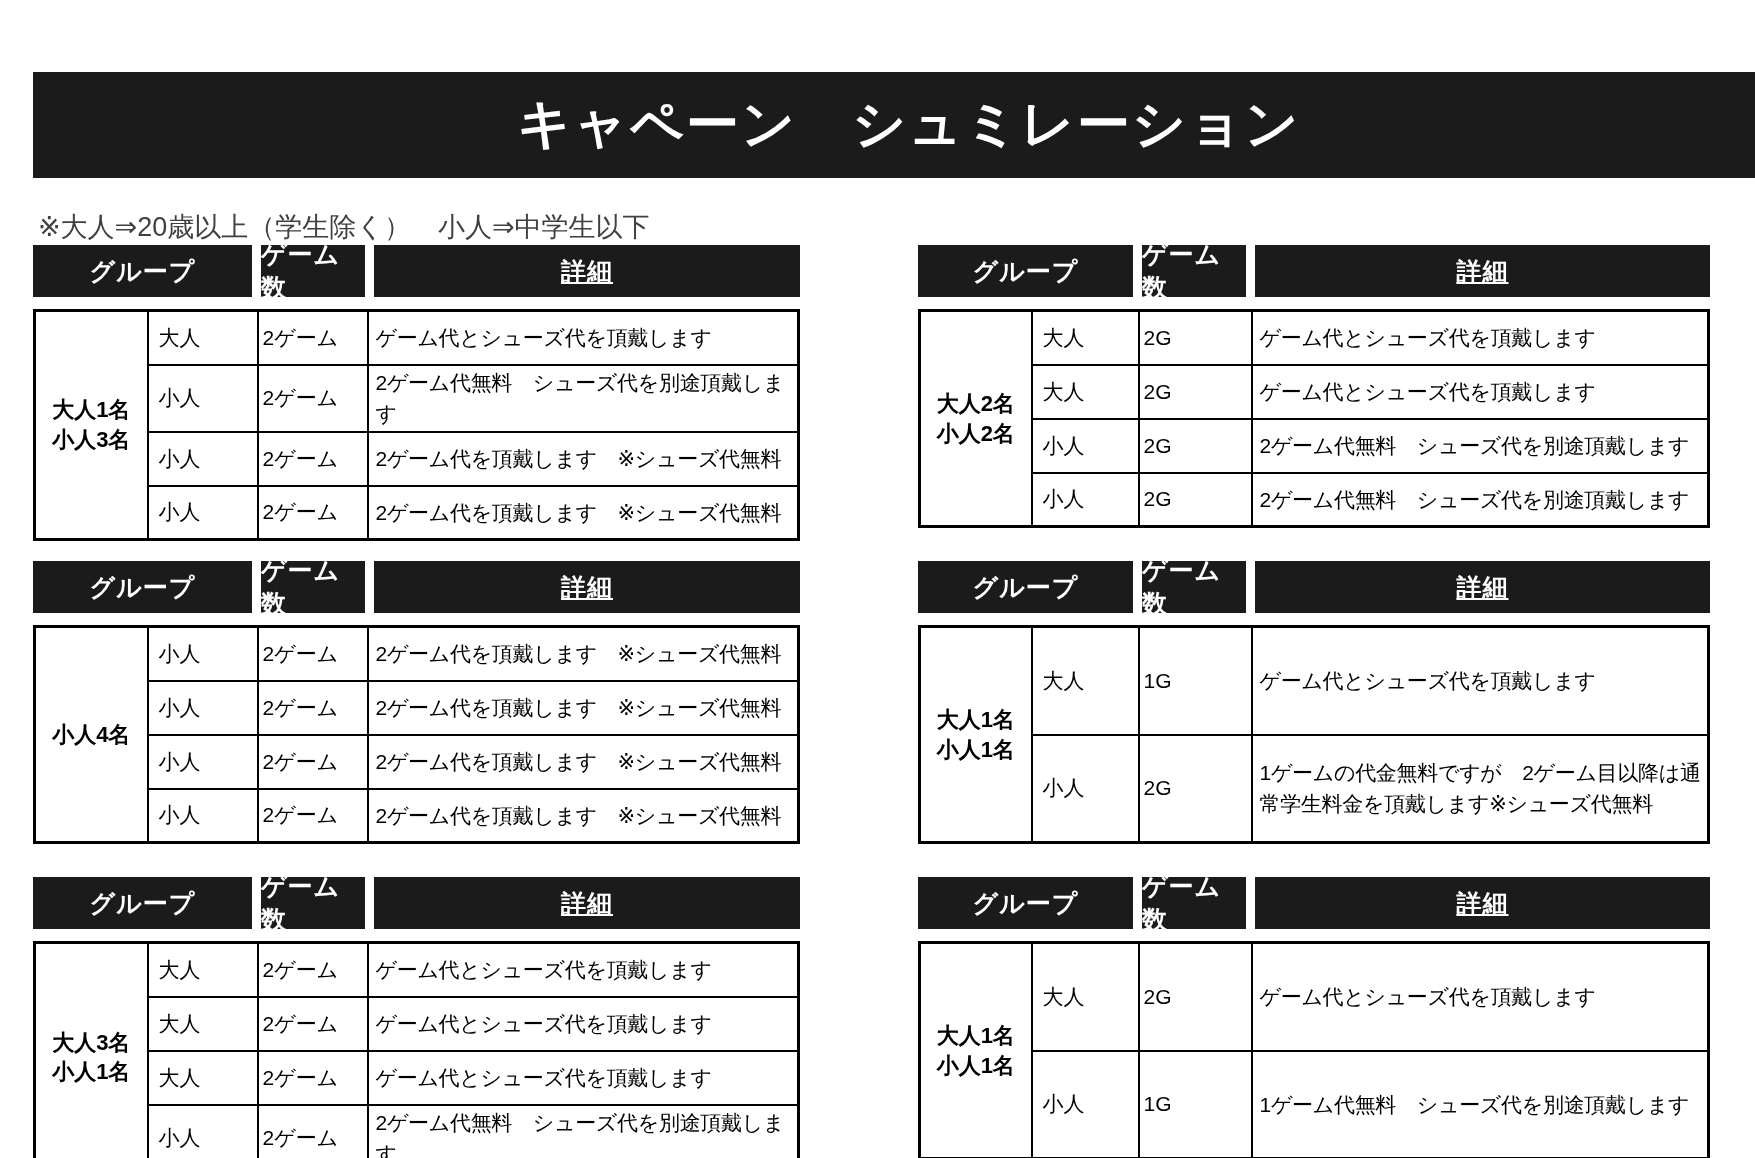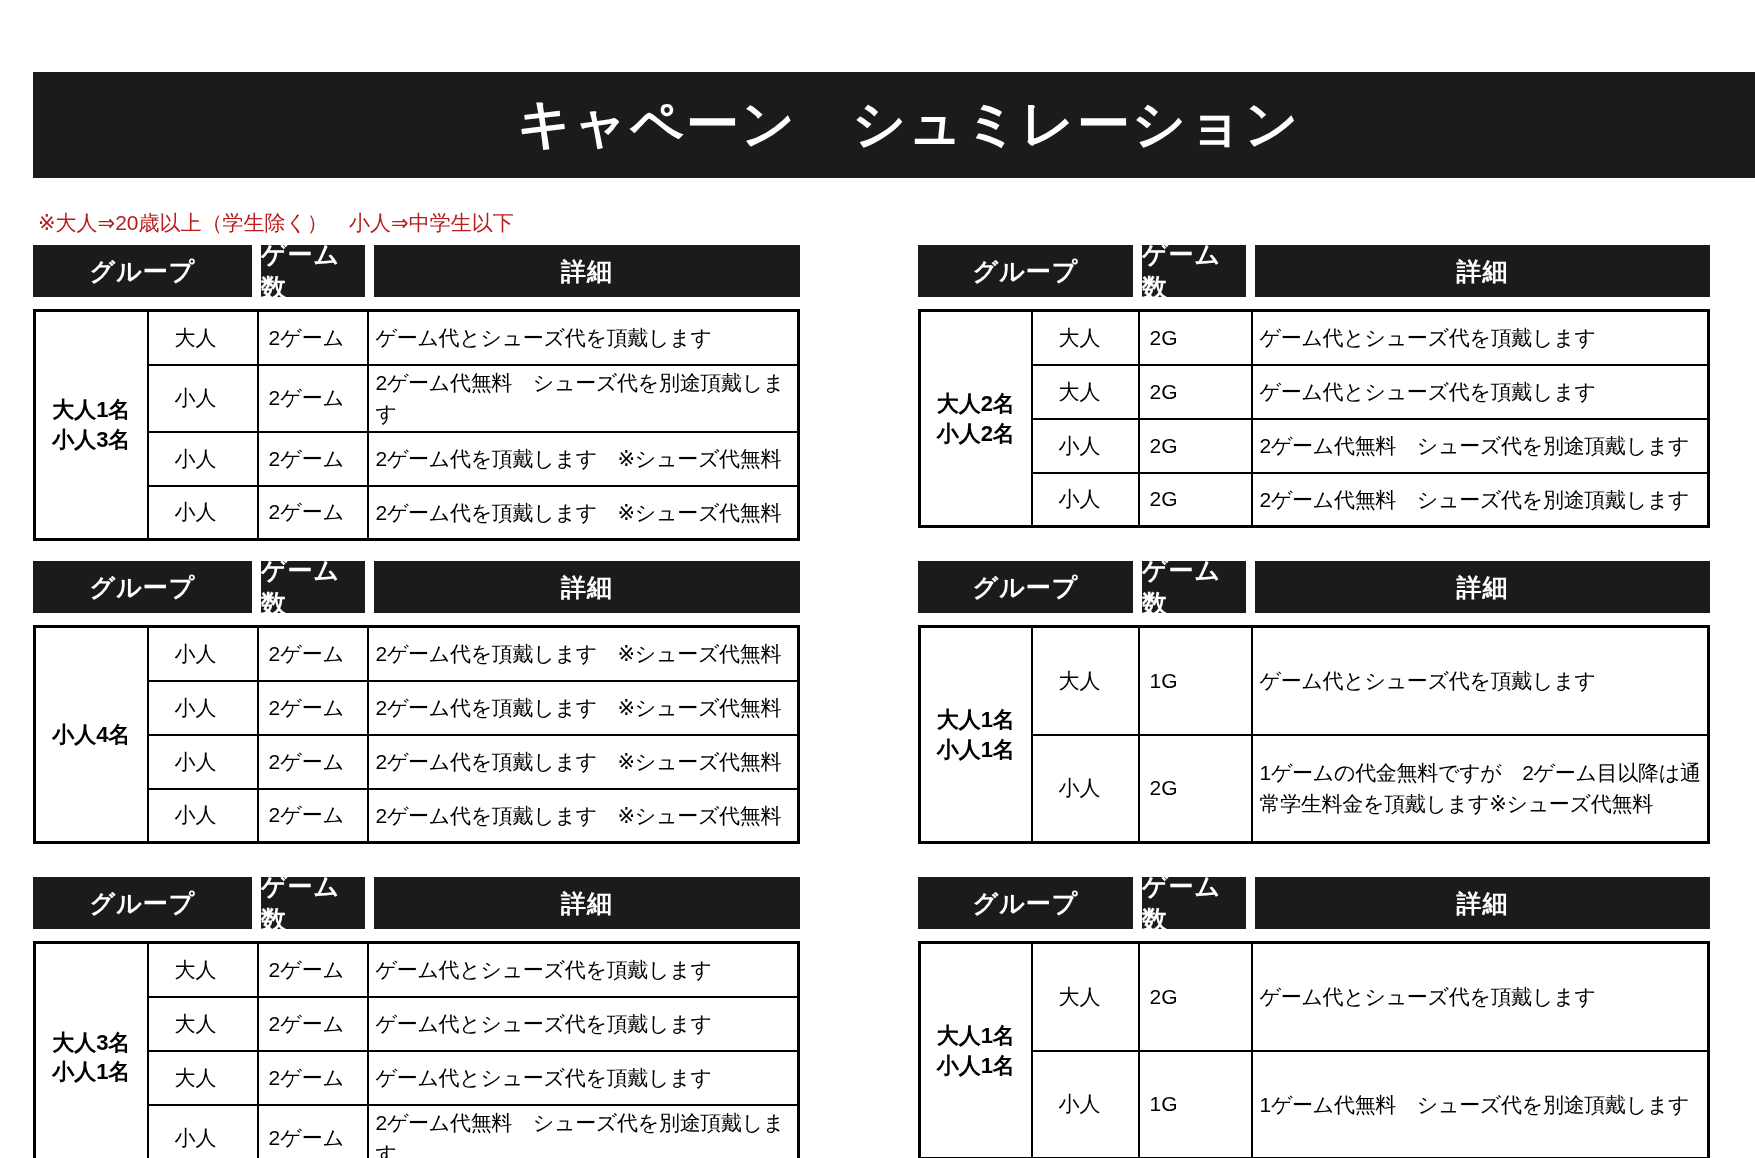--- a/index.html
+++ b/index.html
@@ -10,21 +10,21 @@
   }
   .banner{
     position:absolute;left:33px;top:72px;width:1698px;height:106px;
     background:#1b1b1b;display:flex;align-items:center;justify-content:center;padding-left:27px;
   }
   .banner-title{
     color:#ffffff;font-size:53px;font-weight:bold;letter-spacing:2px;
     white-space:pre;
   }
   .note{
-    position:absolute;left:38px;top:209px;font-size:21px;color:#b91c1c;
+    position:absolute;left:38px;top:209px;font-size:27px;color:#404040;
     white-space:pre;
   }
   .tbl{position:absolute;}
   .t-left{left:33px;width:767px;}
   .t-right{left:918px;width:792px;}
   .pos-r1{top:245px;}
   .pos-r2{top:561px;}
   .pos-r3{top:877px;}
 
   .hband{display:flex;height:52px;margin-bottom:12px;}
@@ -32,42 +32,42 @@
     background:#1b1b1b;color:#ffffff;font-weight:bold;font-size:25px;
     display:flex;align-items:center;justify-content:center;
     letter-spacing:1px;
   }
   .hb1{margin-right:9px;}
   .hb2{margin-right:9px;}
   .t-left  .hb1{width:219px;}
   .t-left  .hb2{width:104px;}
   .t-right .hb1{width:215px;}
   .t-right .hb2{width:104px;}
-  .hb3{flex:1;}
+  .hb3{flex:1;text-decoration:underline;}
 
   table{border-collapse:collapse;width:100%;table-layout:fixed;}
   .t-left  col.c1{width:113px;}
   .t-left  col.c2{width:110px;}
   .t-left  col.c3{width:110px;}
   .t-right col.c1{width:112px;}
   .t-right col.c2{width:107px;}
   .t-right col.c3{width:113px;}
   td{
     border:2px solid #000;font-size:21px;color:#000;
     vertical-align:middle;padding:1px 6px;overflow:hidden;
   }
   table{border:3px solid #000;}
   tr{height:54px;}
   .tall tr{height:108px;}
   td.group{
     text-align:center;white-space:pre-line;font-size:22px;
     line-height:1.35;padding:1px 2px;font-weight:bold;
   }
-  td.ptype{padding-left:26px;font-family:Liberation Mono, monospace;}
-  td.games{padding-left:10px;margin-top:32px;}
+  td.ptype{padding-left:10px;font-family:Liberation Mono, monospace;}
+  td.games{padding-left:4px;margin-top:32px;}
   td.detail{padding-left:7px;letter-spacing:-0.3px;line-height:1.5;margin-left:43px;}
 </style>
 </head>
 <body>
 
 <div class="banner">
   <span class="banner-title">キャペーン　シュミレーション</span>
 </div>
 
 <div class="note">※大人⇒20歳以上（学生除く）　小人⇒中学生以下</div>

